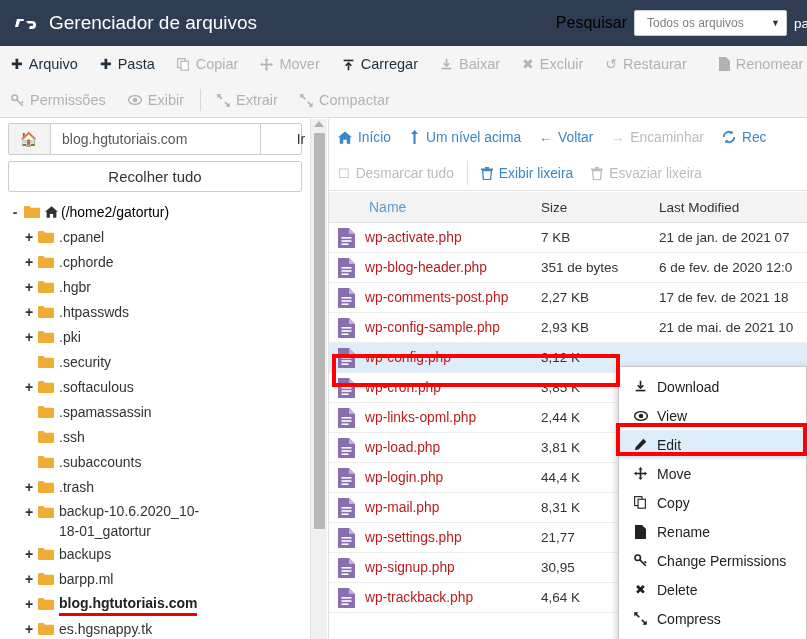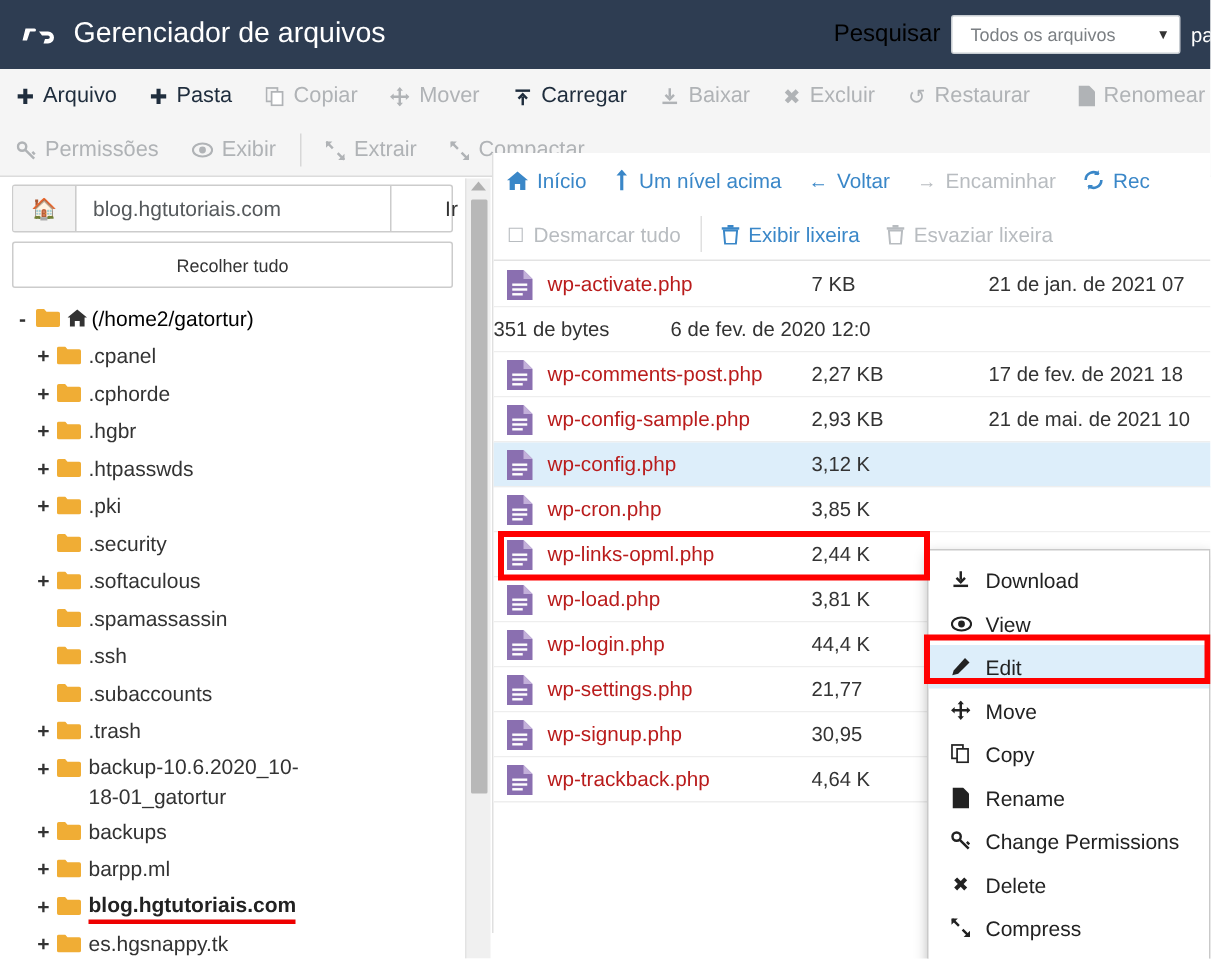--- a/index.html
+++ b/index.html
@@ -83,21 +83,21 @@
     font-size: 14px; color: #55595c;
   }
   .path-go {
     width: 38px; border-left: 1px solid #ccc; display: flex;
     align-items: center; justify-content: center; font-size: 14px; color: #333; padding-left: 40px;
   }
   .collapse-btn {
     position: absolute; top: 42px; left: 8px; width: 294px; height: 31px;
     border: 1px solid #ccc; border-radius: 2px; background: #fff;
     display: flex; align-items: center; justify-content: center;
-    font-size: 12px; color: #333;
+    font-size: 15px; color: #333;
   }
   .tree {
     position: absolute; top: 82px; left: 0; width: 300px; height: 438px;
     overflow: hidden; padding-left: 8px;
   }
   .tnode {
     display: flex; align-items: flex-start; height: 25px;
     font-size: 14px; color: #333; white-space: nowrap;
   }
   .tnode.two-line { height: 42px; }
@@ -127,21 +127,21 @@
     border-left: 5px solid transparent; border-right: 5px solid transparent;
     border-bottom: 6px solid #b0b0b0;
   }
   .vscroll .thumb {
     position: absolute; top: 14px; left: 3px; width: 11px; height: 396px;
     background: #b8b8b8; border-radius: 1px;
   }
 
   
   .rightpane {
-    position: absolute; top: 102px; left: 328px; width: 479px; height: 520px;
+    position: absolute; top: 119px; left: 328px; width: 479px; height: 520px;
     background: #fff; border-left: 1px solid #e0e0e0; overflow: hidden;
   }
   .file-toolbar {
     position: absolute; top: 0; left: 0; width: 479px; height: 72px;
     background: #fff; border-bottom: 1px solid #e3e3e3;
   }
   .ftb-row { position: absolute; left: 0; width: 479px; height: 36px; display: flex; align-items: center; }
   .ftb-row.r1 { top: 0; }
   .ftb-row.r2 { top: 36px; }
   .ftb-btn {
@@ -558,38 +558,55 @@
                 <path d="M1.6 3.6h8.8l-.8 9H2.4z" fill="none" stroke="currentColor" stroke-width="1.3"></path>
                 <rect x="4" y="0" width="4" height="1.8" fill="currentColor"></rect>
               </svg>
             </span>
             <span>Esvaziar lixeira</span>
           </div>
         </div>
     </div>
 
     <div class="ftable">
+      <div class="thead">
+        <div class="th c-name">Name</div>
+        <div class="th c-size">Size</div>
+        <div class="th c-mod">Last Modified</div>
+      </div>
       <div id="fileRows">
           <div class="frow">
             <div class="c-name">
               <span class="fic">
                 <svg width="19" height="22" viewBox="0 0 19 22">
                   <path d="M1 1h11l6 6v14H1z" fill="#8a6fb0"></path>
                   <path d="M12 1l6 6h-6z" fill="#c3b0da"></path>
                   <rect x="4.5" y="10" width="10" height="1.6" fill="#fff"></rect>
                   <rect x="4.5" y="13.2" width="10" height="1.6" fill="#fff"></rect>
                   <rect x="4.5" y="16.4" width="7" height="1.6" fill="#fff"></rect>
                 </svg>
               </span>
               <span class="fname">wp-activate.php</span>
             </div>
             <div class="c-size">7 KB</div>
             <div class="c-mod">21 de jan. de 2021 07</div>
           </div>
           <div class="frow">
+            <div class="c-name">
+              <span class="fic">
+                <svg width="19" height="22" viewBox="0 0 19 22">
+                  <path d="M1 1h11l6 6v14H1z" fill="#8a6fb0"></path>
+                  <path d="M12 1l6 6h-6z" fill="#c3b0da"></path>
+                  <rect x="4.5" y="10" width="10" height="1.6" fill="#fff"></rect>
+                  <rect x="4.5" y="13.2" width="10" height="1.6" fill="#fff"></rect>
+                  <rect x="4.5" y="16.4" width="7" height="1.6" fill="#fff"></rect>
+                </svg>
+              </span>
+              <span class="fname">wp-blog-header.php</span>
+            </div>
             <div class="c-size">351 de bytes</div>
             <div class="c-mod">6 de fev. de 2020 12:0</div>
           </div>
           <div class="frow">
             <div class="c-name">
               <span class="fic">
                 <svg width="19" height="22" viewBox="0 0 19 22">
                   <path d="M1 1h11l6 6v14H1z" fill="#8a6fb0"></path>
                   <path d="M12 1l6 6h-6z" fill="#c3b0da"></path>
                   <rect x="4.5" y="10" width="10" height="1.6" fill="#fff"></rect>
@@ -689,20 +706,36 @@
                   <path d="M1 1h11l6 6v14H1z" fill="#8a6fb0"></path>
                   <path d="M12 1l6 6h-6z" fill="#c3b0da"></path>
                   <rect x="4.5" y="10" width="10" height="1.6" fill="#fff"></rect>
                   <rect x="4.5" y="13.2" width="10" height="1.6" fill="#fff"></rect>
                   <rect x="4.5" y="16.4" width="7" height="1.6" fill="#fff"></rect>
                 </svg>
               </span>
               <span class="fname">wp-login.php</span>
             </div>
             <div class="c-size">44,4 K</div>
+            <div class="c-mod"></div>
+          </div>
+          <div class="frow">
+            <div class="c-name">
+              <span class="fic">
+                <svg width="19" height="22" viewBox="0 0 19 22">
+                  <path d="M1 1h11l6 6v14H1z" fill="#8a6fb0"></path>
+                  <path d="M12 1l6 6h-6z" fill="#c3b0da"></path>
+                  <rect x="4.5" y="10" width="10" height="1.6" fill="#fff"></rect>
+                  <rect x="4.5" y="13.2" width="10" height="1.6" fill="#fff"></rect>
+                  <rect x="4.5" y="16.4" width="7" height="1.6" fill="#fff"></rect>
+                </svg>
+              </span>
+              <span class="fname">wp-mail.php</span>
+            </div>
+            <div class="c-size">8,31 K</div>
             <div class="c-mod"></div>
           </div>
           <div class="frow">
             <div class="c-name">
               <span class="fic">
                 <svg width="19" height="22" viewBox="0 0 19 22">
                   <path d="M1 1h11l6 6v14H1z" fill="#8a6fb0"></path>
                   <path d="M12 1l6 6h-6z" fill="#c3b0da"></path>
                   <rect x="4.5" y="10" width="10" height="1.6" fill="#fff"></rect>
                   <rect x="4.5" y="13.2" width="10" height="1.6" fill="#fff"></rect>

